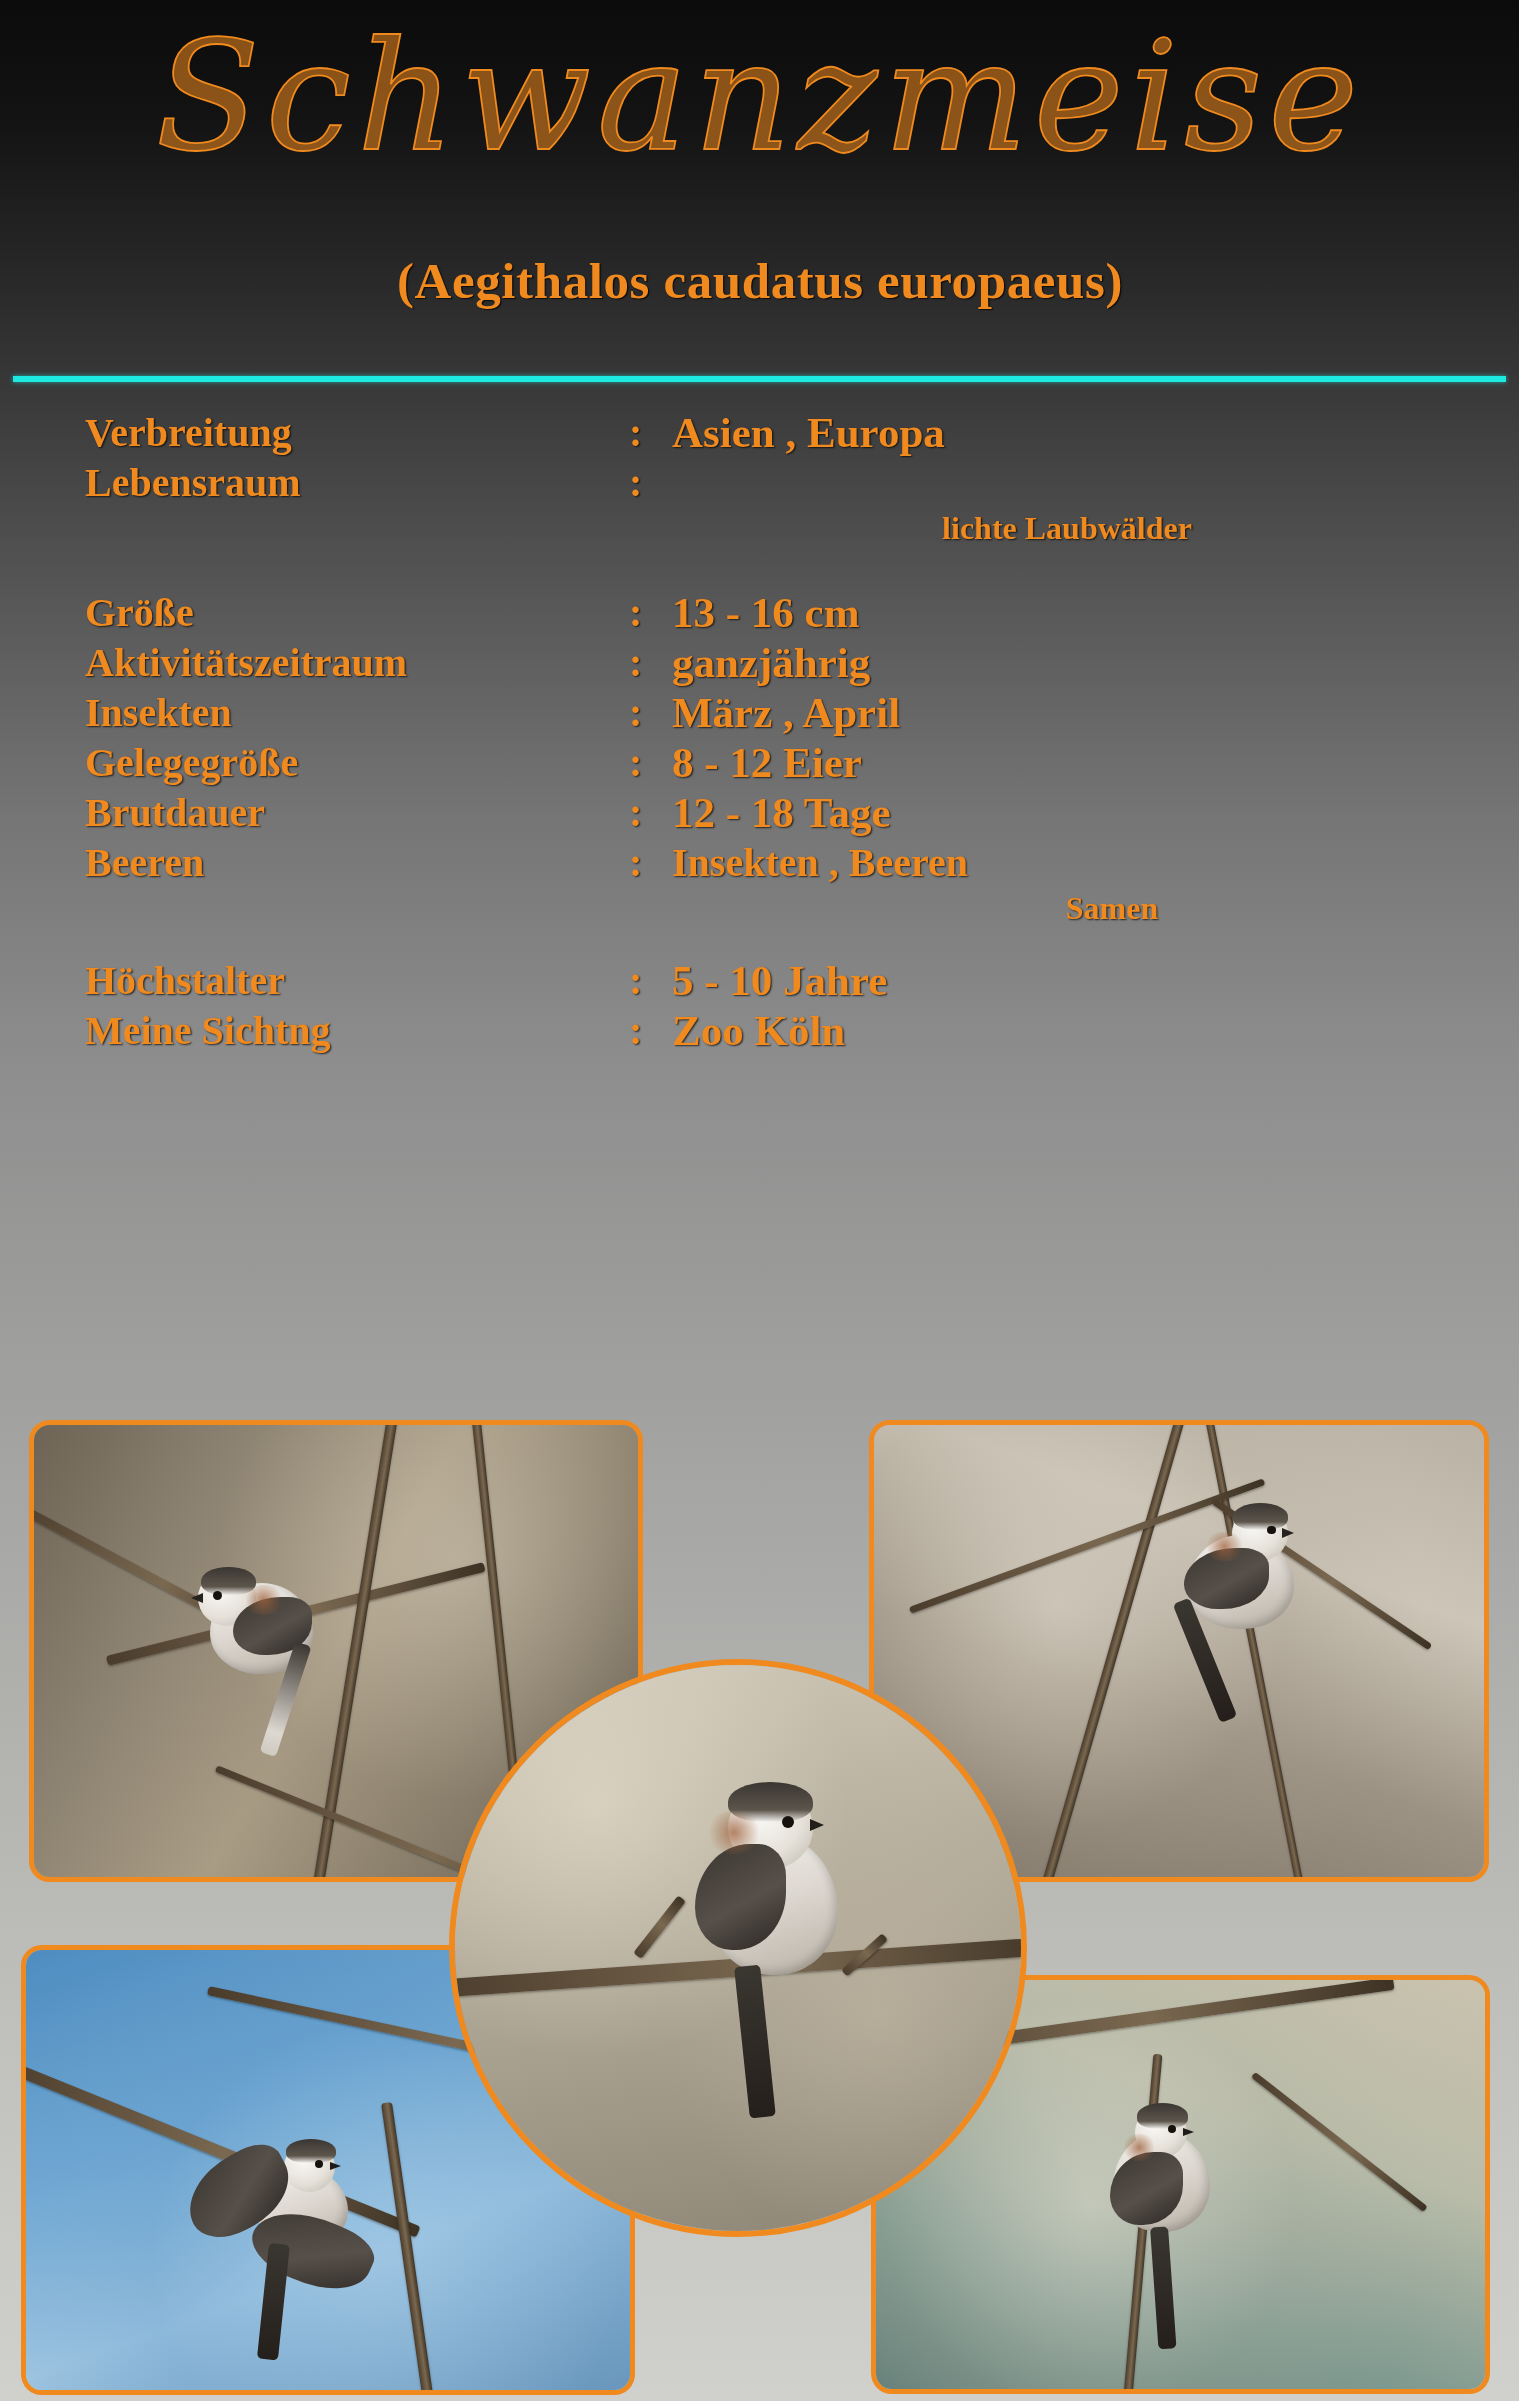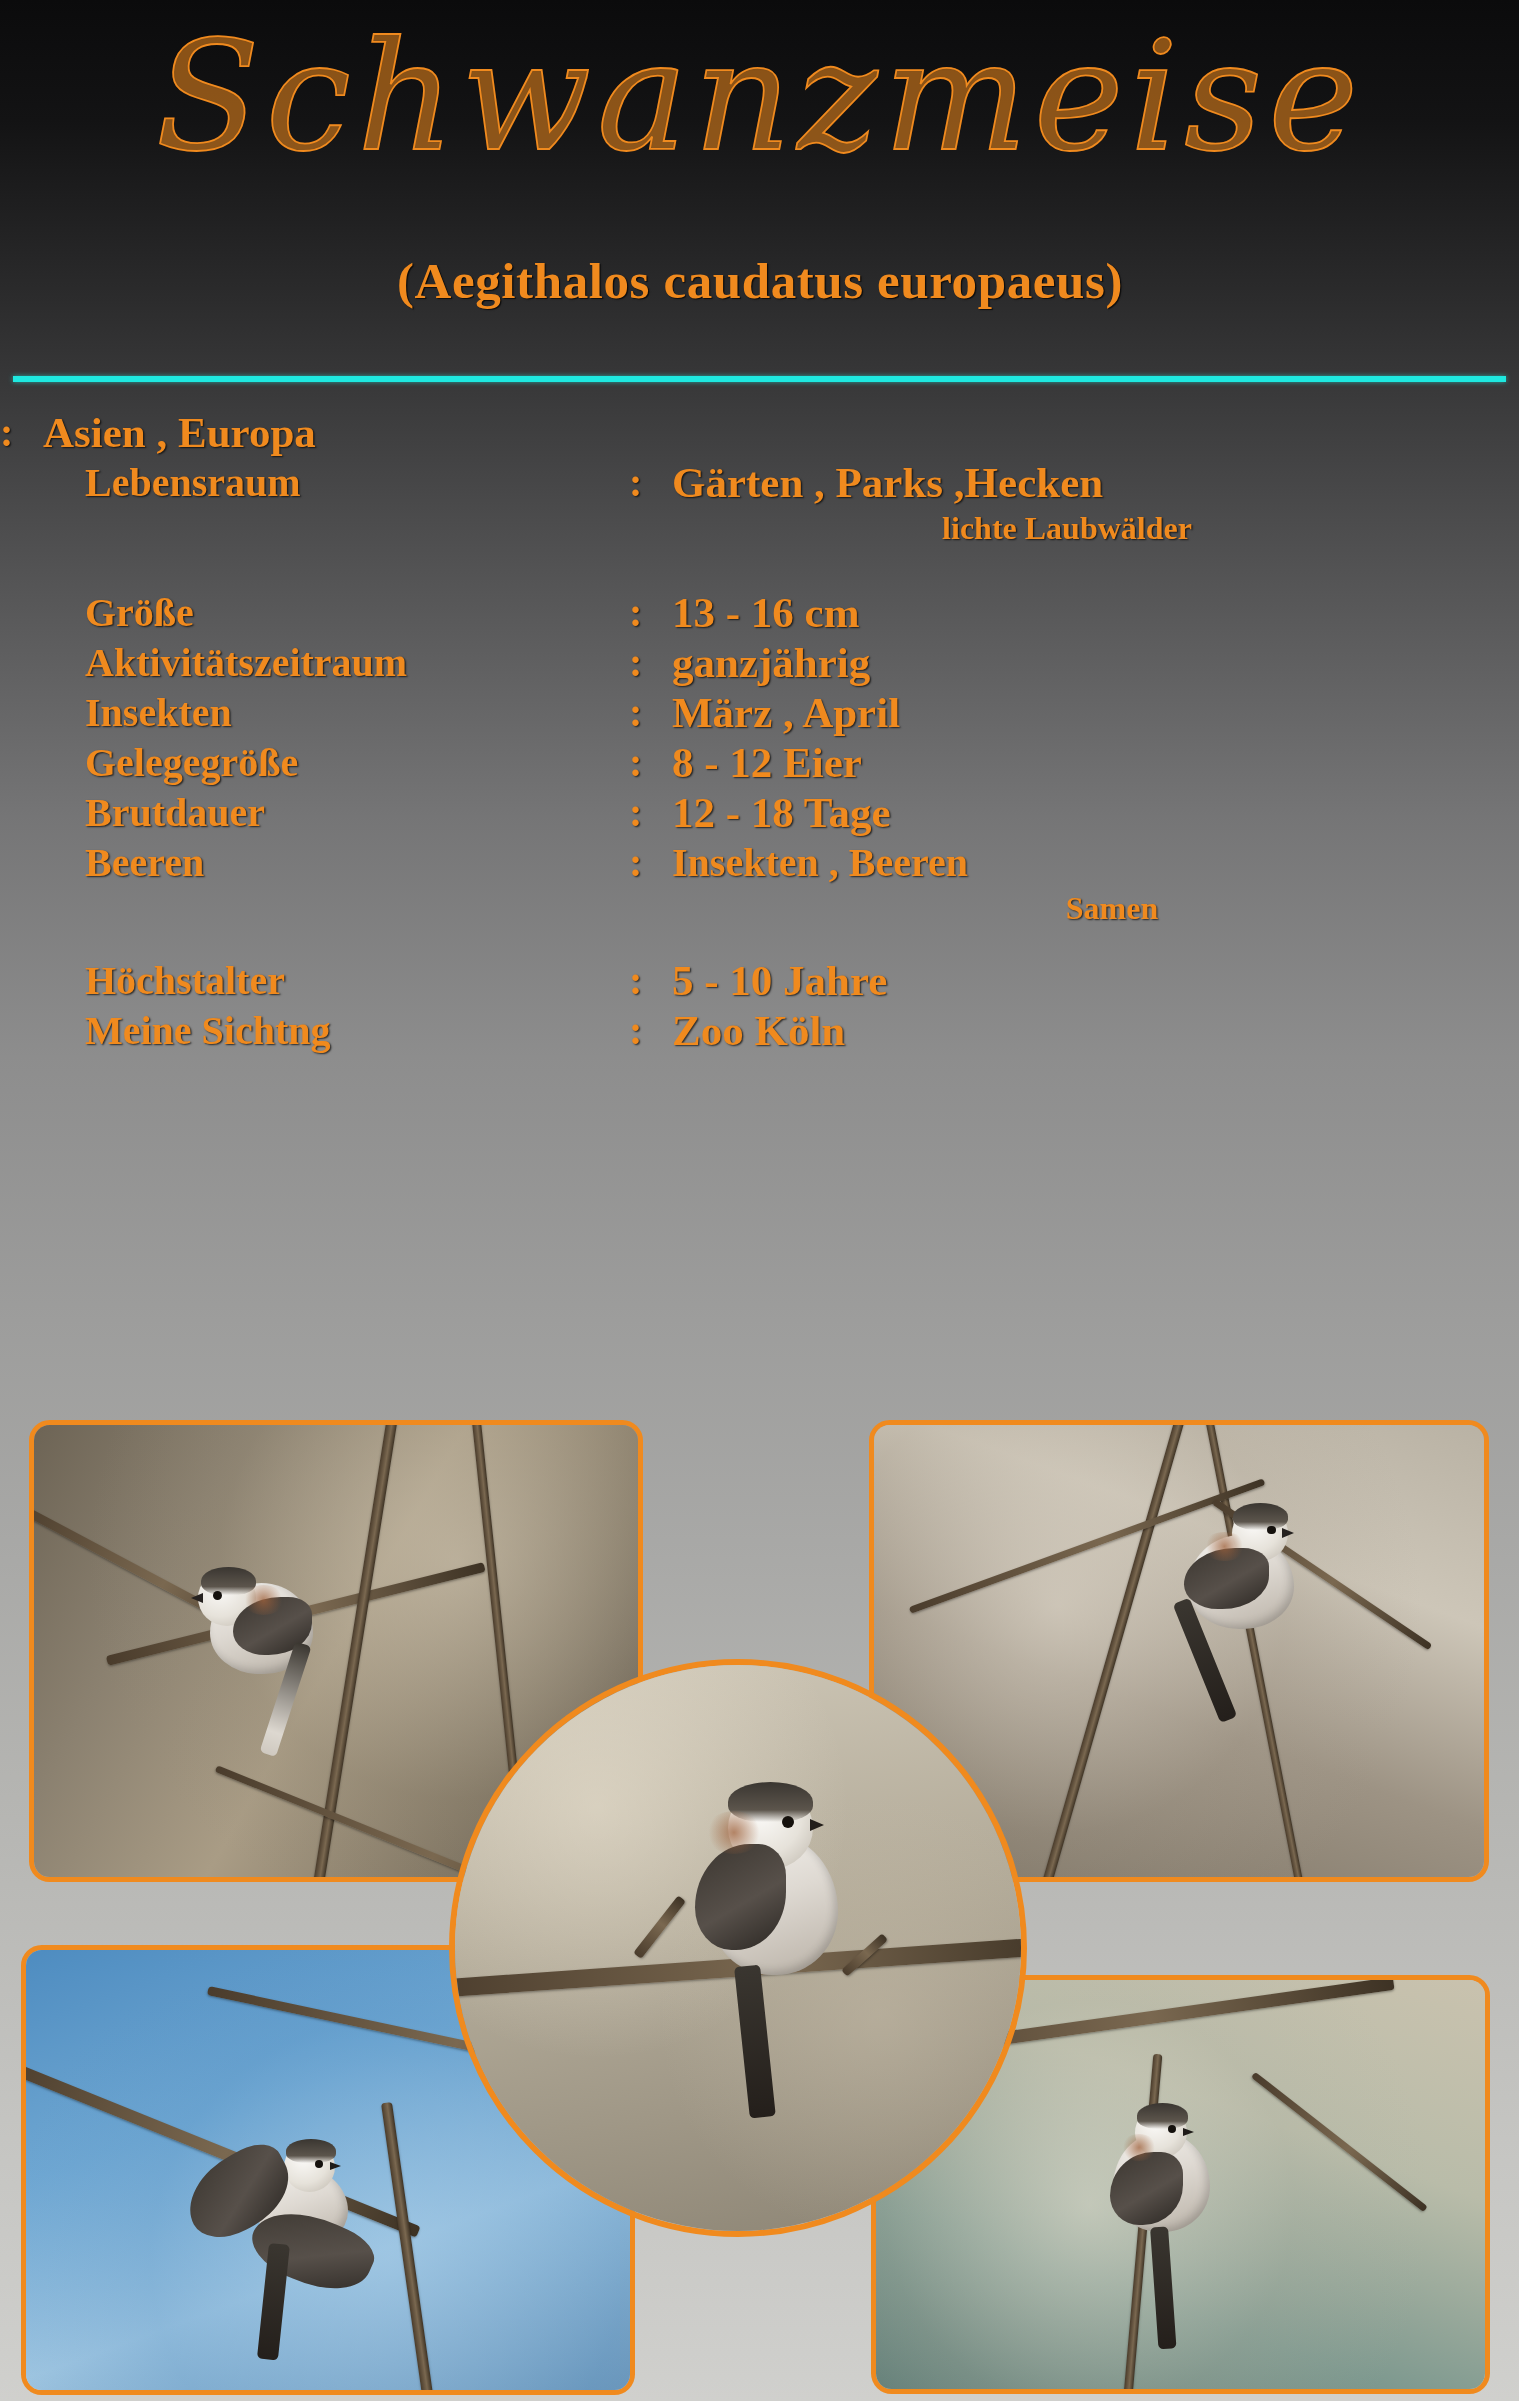--- a/index.html
+++ b/index.html
@@ -252,28 +252,28 @@
 
   <div class="header">
     <div class="title">Schwanzmeise</div>
     <div class="subtitle">(Aegithalos caudatus europaeus)</div>
   </div>
   <div class="divider"></div>
 
   <div class="facts">
 
     <div class="fact-row">
+      <div class="fact-label">Verbreitung</div>
       <div class="fact-colon">:</div>
       <div class="fact-value">Asien , Europa</div>
     </div>
 
     <div class="fact-row">
       <div class="fact-label">Lebensraum</div>
       <div class="fact-colon">:</div>
-      <div class="fact-value">Gärten , Parks ,Hecken</div>
       <div class="fact-value2">lichte Laubwälder</div>
     </div>
 
     <div class="fact-row gap-before" style="margin-top:80px">
       <div class="fact-label">Größe</div>
       <div class="fact-colon">:</div>
       <div class="fact-value">13 - 16 cm</div>
     </div>
 
     <div class="fact-row">

